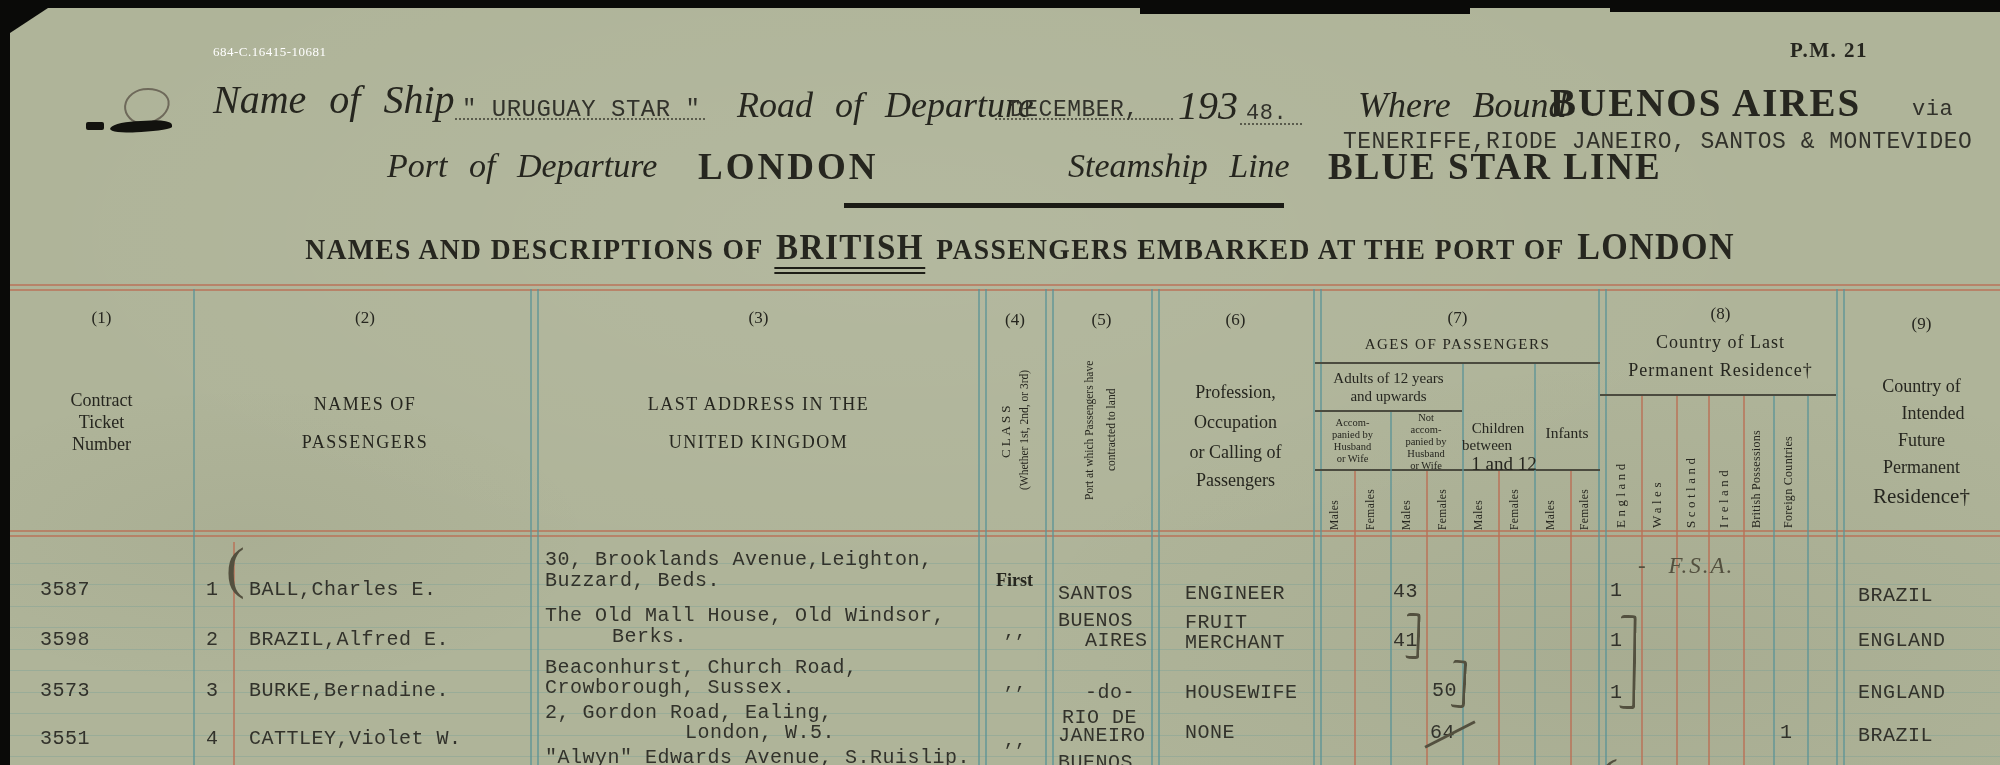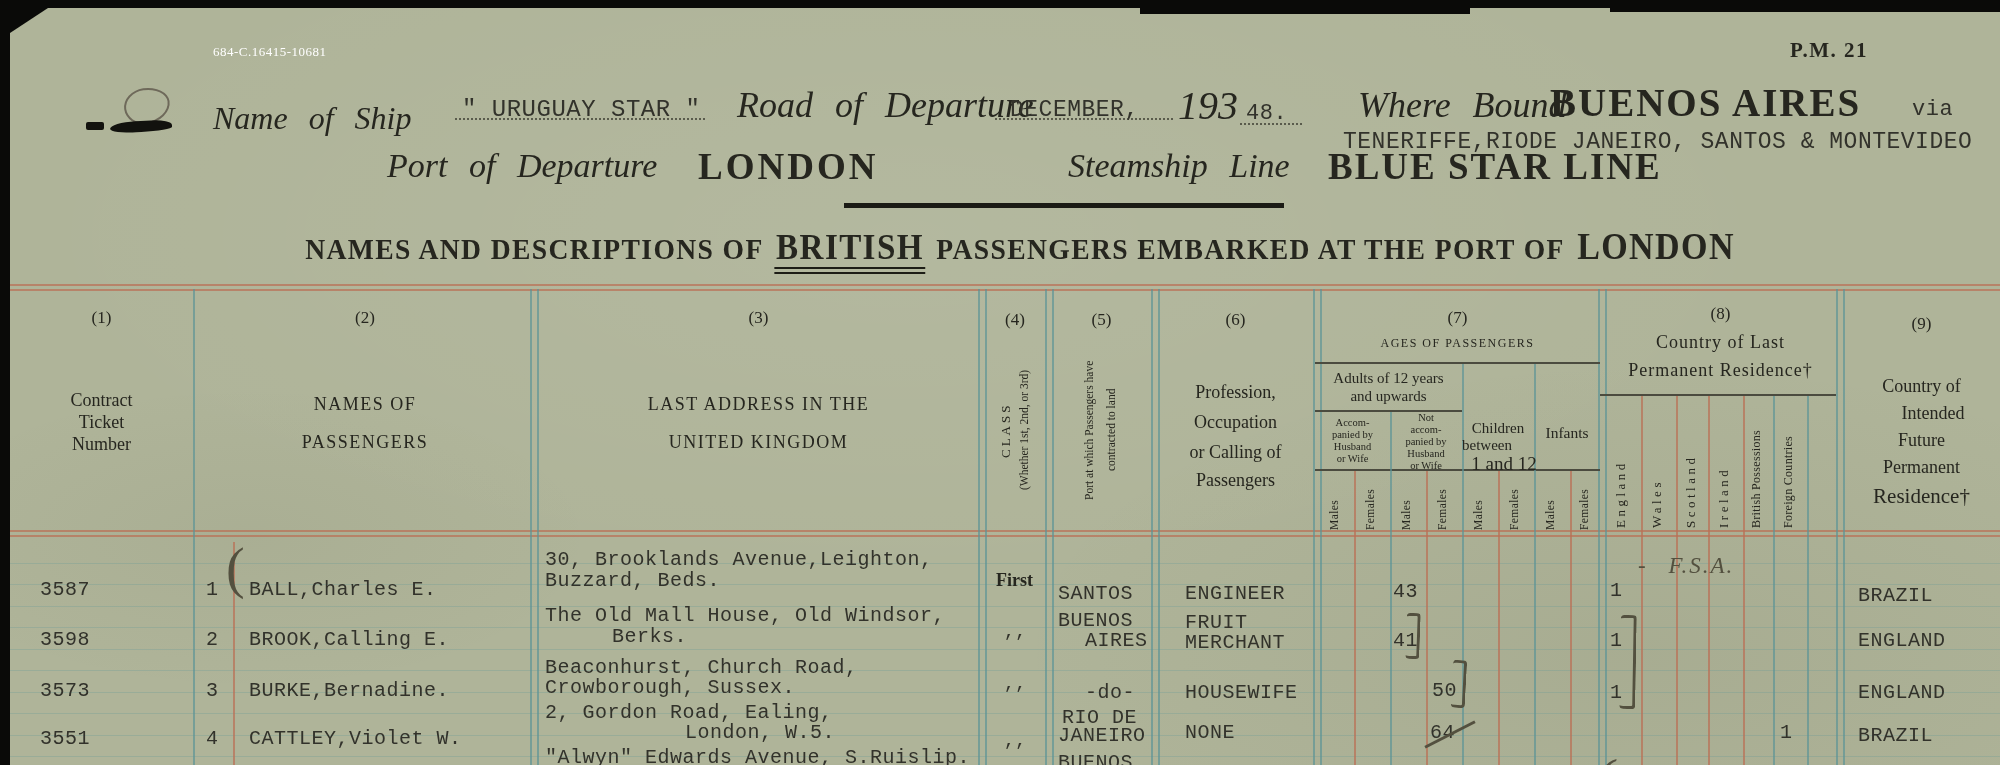--- a/index.html
+++ b/index.html
@@ -40,21 +40,21 @@
 <div class="abs blackbar" style="left:1610px;top:0;width:390px;height:12px"></div>
 <div class="abs" style="left:10px;top:8px;width:38px;height:25px;background:#0a0a08;clip-path:polygon(0 0,100% 0,0 100%)"></div>
 
 <div class="abs" style="left:213px;top:44px;font-size:13px;letter-spacing:.5px;color:#ffffff">684-C.16415-10681</div>
 <div class="abs bold" style="left:1790px;top:38px;font-size:21px;letter-spacing:1.5px">P.M. 21</div>
 
 <div class="abs" style="left:124px;top:88px;width:46px;height:36px;border:2.5px solid #6e695a;border-radius:47% 53% 58% 42% / 50% 45% 55% 50%;transform:rotate(-8deg)"></div>
 <div class="abs" style="left:110px;top:121px;width:62px;height:11px;background:#12120e;border-radius:50% 40% 60% 50% / 70% 60% 40% 50%;transform:rotate(-3deg)"></div>
 <div class="abs" style="left:86px;top:122px;width:18px;height:8px;background:#12120e;border-radius:2px"></div>
 
-<div class="abs ital" style="left:213px;top:100px;font-size:32px">Name of Ship</div>
+<div class="abs ital" style="left:213px;top:76px;font-size:40px">Name of Ship</div>
 <div class="abs t" style="left:462px;top:96px;font-size:24px">" URUGUAY STAR "</div>
 <div class="abs dotted" style="left:455px;top:100px;width:250px;height:20px"></div>
 
 <div class="abs ital" style="left:737px;top:84px;font-size:36px">Road of Departure</div>
 <div class="abs t" style="left:1010px;top:97px;font-size:23px">DECEMBER,</div>
 <div class="abs dotted" style="left:995px;top:100px;width:178px;height:20px"></div>
 <div class="abs ital" style="left:1178px;top:82px;font-size:40px">193</div>
 <div class="abs t" style="left:1246px;top:101px;font-size:22px">48.</div>
 <div class="abs dotted" style="left:1240px;top:105px;width:62px;height:20px"></div>
 
@@ -157,21 +157,21 @@
   <div class="abs vert ctr" style="left:1083px;top:328px;width:18px;height:204px;font-size:11.5px">Port at which Passengers have</div>
   <div class="abs vert ctr" style="left:1105px;top:328px;width:18px;height:204px;font-size:11.5px">contracted to land</div>
 
   <div class="abs ctr" style="left:1158px;top:310px;width:155px;font-size:17px">(6)</div>
   <div class="abs ctr" style="left:1158px;top:382px;width:155px;font-size:18px">Profession,</div>
   <div class="abs ctr" style="left:1158px;top:412px;width:155px;font-size:18px">Occupation</div>
   <div class="abs ctr" style="left:1158px;top:442px;width:155px;font-size:18px">or Calling of</div>
   <div class="abs ctr" style="left:1158px;top:470px;width:155px;font-size:18px">Passengers</div>
 
   <div class="abs ctr" style="left:1315px;top:308px;width:285px;font-size:17px">(7)</div>
-  <div class="abs ctr" style="left:1315px;top:336px;width:285px;font-size:12px;letter-spacing:1.5px">AGES OF PASSENGERS</div>
+  <div class="abs ctr" style="left:1315px;top:336px;width:285px;font-size:15px;letter-spacing:1.5px">AGES OF PASSENGERS</div>
   <div class="abs ctr" style="left:1315px;top:370px;width:147px;font-size:15px">Adults of 12 years</div>
   <div class="abs ctr" style="left:1315px;top:388px;width:147px;font-size:15px">and upwards</div>
   <div class="abs ctr" style="left:1315px;top:417px;width:75px;font-size:10.5px">Accom-</div>
   <div class="abs ctr" style="left:1315px;top:429px;width:75px;font-size:10.5px">panied by</div>
   <div class="abs ctr" style="left:1315px;top:441px;width:75px;font-size:10.5px">Husband</div>
   <div class="abs ctr" style="left:1315px;top:453px;width:75px;font-size:10.5px">or Wife</div>
   <div class="abs ctr" style="left:1390px;top:412px;width:72px;font-size:10.5px">Not</div>
   <div class="abs ctr" style="left:1390px;top:424px;width:72px;font-size:10.5px">accom-</div>
   <div class="abs ctr" style="left:1390px;top:436px;width:72px;font-size:10.5px">panied by</div>
   <div class="abs ctr" style="left:1390px;top:448px;width:72px;font-size:10.5px">Husband</div>
@@ -218,21 +218,21 @@
   <div class="abs bold" style="left:996px;top:570px;font-size:18px">First</div>
   <div class="abs t" style="left:1058px;top:582px">SANTOS</div>
   <div class="abs t" style="left:1185px;top:582px">ENGINEER</div>
   <div class="abs t" style="left:1393px;top:580px">43</div>
   <div class="abs t" style="left:1610px;top:579px">1</div>
   <div class="abs hand ital" style="left:1638px;top:553px;font-size:23px;letter-spacing:2px">- F.S.A.</div>
   <div class="abs t" style="left:1858px;top:584px">BRAZIL</div>
 
   <div class="abs t" style="left:40px;top:628px">3598</div>
   <div class="abs t" style="left:206px;top:628px">2</div>
-  <div class="abs t" style="left:249px;top:628px">BROOK,Calling E.</div>
+  <div class="abs t" style="left:249px;top:628px">BRAZIL,Alfred E.</div>
   <div class="abs t" style="left:545px;top:604px">The Old Mall House, Old Windsor,</div>
   <div class="abs t" style="left:612px;top:625px">Berks.</div>
   <div class="abs t" style="left:1004px;top:622px;font-size:18px">,,</div>
   <div class="abs t" style="left:1058px;top:609px">BUENOS</div>
   <div class="abs t" style="left:1085px;top:629px">AIRES</div>
   <div class="abs t" style="left:1185px;top:611px">FRUIT</div>
   <div class="abs t" style="left:1185px;top:631px">MERCHANT</div>
   <div class="abs t" style="left:1393px;top:629px">41</div>
   <div class="abs bracket" style="left:1406px;top:613px;width:14px;height:46px;transform:rotate(2deg)"></div>
   <div class="abs t" style="left:1610px;top:629px">1</div>

